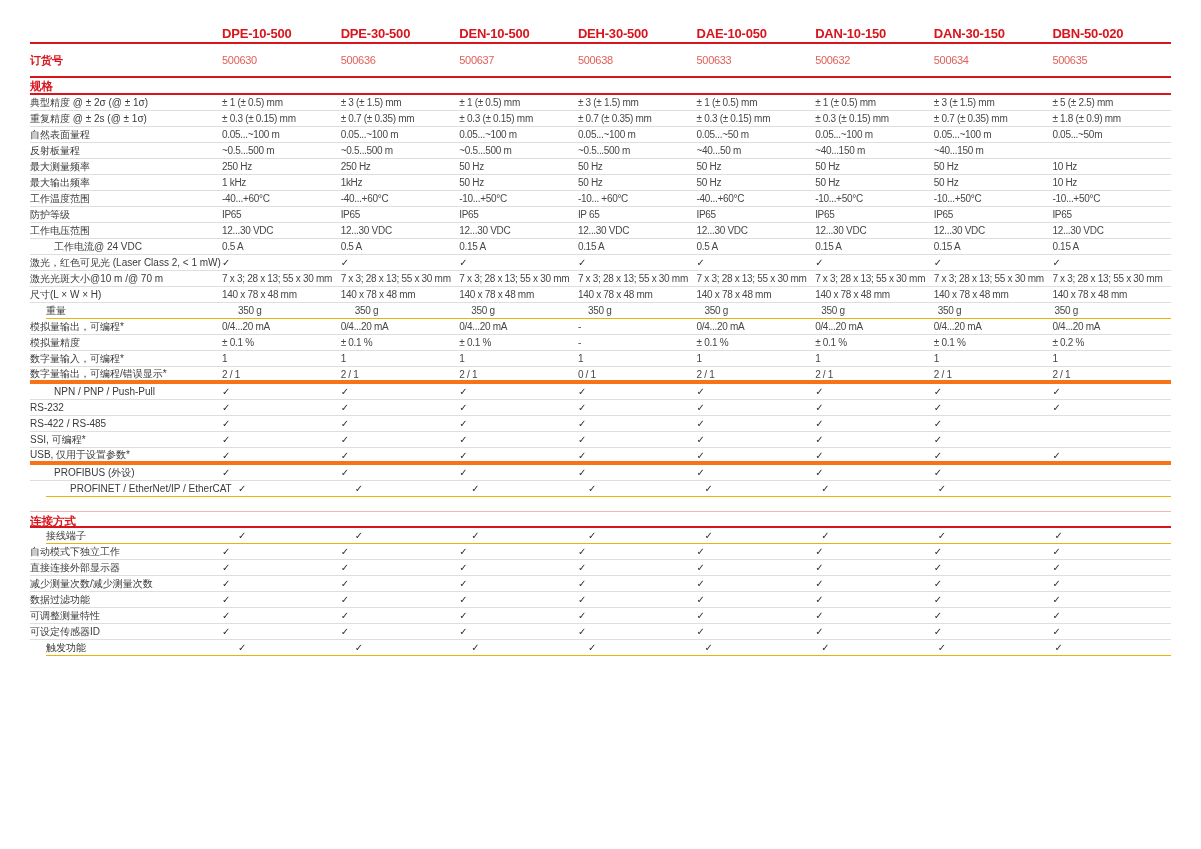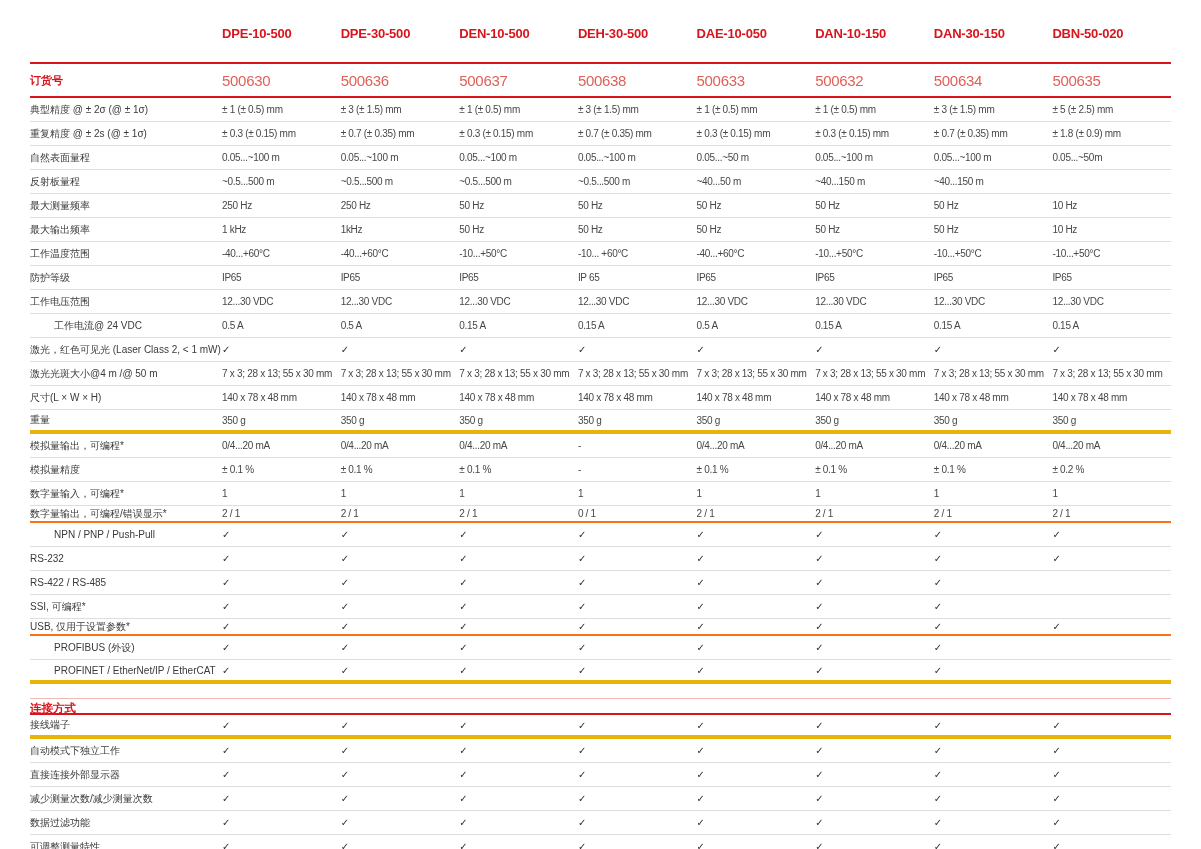--- a/index.html
+++ b/index.html
@@ -3,37 +3,37 @@
 <meta charset="utf-8">
 <style>
   * { margin:0; padding:0; box-sizing:border-box; }
   html,body { background:#ffffff; width:1201px; height:849px; overflow:hidden;
     font-family:"Liberation Sans","DejaVu Sans",sans-serif; }
   .sheet { width:1141px; margin:26px 0 0 30px; }
   .row { display:grid; grid-template-columns:192px repeat(8,1fr); align-items:center; }
   .cell, .label { white-space:nowrap; }
 
   
-  .model-row { padding-bottom:21px; border-bottom:2px solid var(--accent); }
+  .model-row { padding-bottom:1px; border-bottom:2px solid var(--accent); }
   .model-row .cell { font-size:13px; font-weight:bold; color:var(--accent); letter-spacing:-0.2px; }
 
   
   .order-row { height:34px; border-bottom:2px solid var(--accent); }
   .order-row .label { font-size:11px; font-weight:bold; color:var(--accent); }
-  .order-row .cell { font-size:15px; color:var(--order); }
+  .order-row .cell { font-size:11px; color:var(--order); }
 
   
   .section-head { height:17px; line-height:16px; font-size:11.5px; font-weight:bold;
     color:var(--accent); border-bottom:2px solid var(--accent); }
   .section-gap { margin-top:14px; border-top:1px solid #f0b9b6; padding-top:1px; }
 
   
-  .data-row { height:24px; border-bottom:1px solid #dedede; }
-  .data-row.strong { border-bottom:2px solid #f97316; height:17px; }
-  .data-row.section-end { border-bottom:4px solid #eab308; }
+  .data-row { height:16px; border-bottom:1px solid #dedede; }
+  .data-row.strong { border-bottom:4px solid #f97316; height:17px; }
+  .data-row.section-end { border-bottom:1px solid #eab308;margin-left:16px; }
   .label { font-size:10px; color:#3a3a3a; }
   .label.indent { padding-left:24px; }
   .cell { font-size:10px; color:#474747; letter-spacing:-0.3px; }
   .check { font-size:10px; color:#2e2e2e; letter-spacing:0; }
 </style>
 </head>
 <body>
 
 <div class="sheet">
     <div class="row model-row">
@@ -51,20 +51,21 @@
       <div class="label">订货号</div>
       <div class="cell">500630</div>
       <div class="cell">500636</div>
       <div class="cell">500637</div>
       <div class="cell">500638</div>
       <div class="cell">500633</div>
       <div class="cell">500632</div>
       <div class="cell">500634</div>
       <div class="cell">500635</div>
     </div>
+    <div class="section-head">规格</div>
     <div class="row data-row">
       <div class="label">典型精度 @ ± 2σ (@ ± 1σ)</div>
       <div class="cell">± 1 (± 0.5) mm</div>
       <div class="cell">± 3 (± 1.5) mm</div>
       <div class="cell">± 1 (± 0.5) mm</div>
       <div class="cell">± 3 (± 1.5) mm</div>
       <div class="cell">± 1 (± 0.5) mm</div>
       <div class="cell">± 1 (± 0.5) mm</div>
       <div class="cell">± 3 (± 1.5) mm</div>
       <div class="cell">± 5 (± 2.5) mm</div>
@@ -173,21 +174,21 @@
       <div class="cell check">✓</div>
       <div class="cell check">✓</div>
       <div class="cell check">✓</div>
       <div class="cell check">✓</div>
       <div class="cell check">✓</div>
       <div class="cell check">✓</div>
       <div class="cell check">✓</div>
       <div class="cell check">✓</div>
     </div>
     <div class="row data-row">
-      <div class="label">激光光斑大小@4 m /@ 50 m</div>
+      <div class="label">激光光斑大小@10 m /@ 70 m</div>
       <div class="cell">7 x 3; 28 x 13; 55 x 30 mm</div>
       <div class="cell">7 x 3; 28 x 13; 55 x 30 mm</div>
       <div class="cell">7 x 3; 28 x 13; 55 x 30 mm</div>
       <div class="cell">7 x 3; 28 x 13; 55 x 30 mm</div>
       <div class="cell">7 x 3; 28 x 13; 55 x 30 mm</div>
       <div class="cell">7 x 3; 28 x 13; 55 x 30 mm</div>
       <div class="cell">7 x 3; 28 x 13; 55 x 30 mm</div>
       <div class="cell">7 x 3; 28 x 13; 55 x 30 mm</div>
     </div>
     <div class="row data-row">

